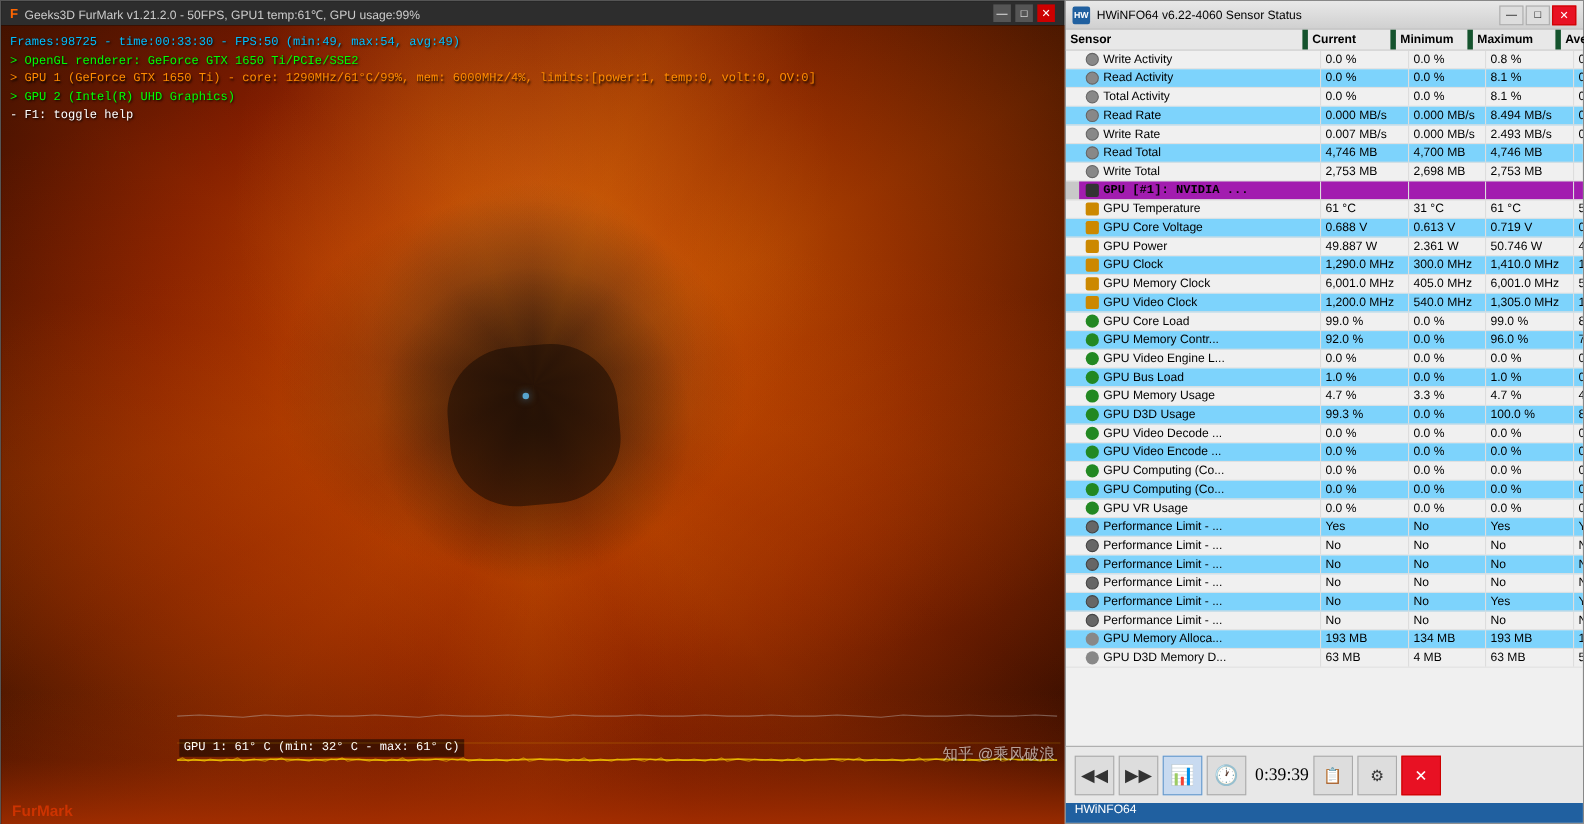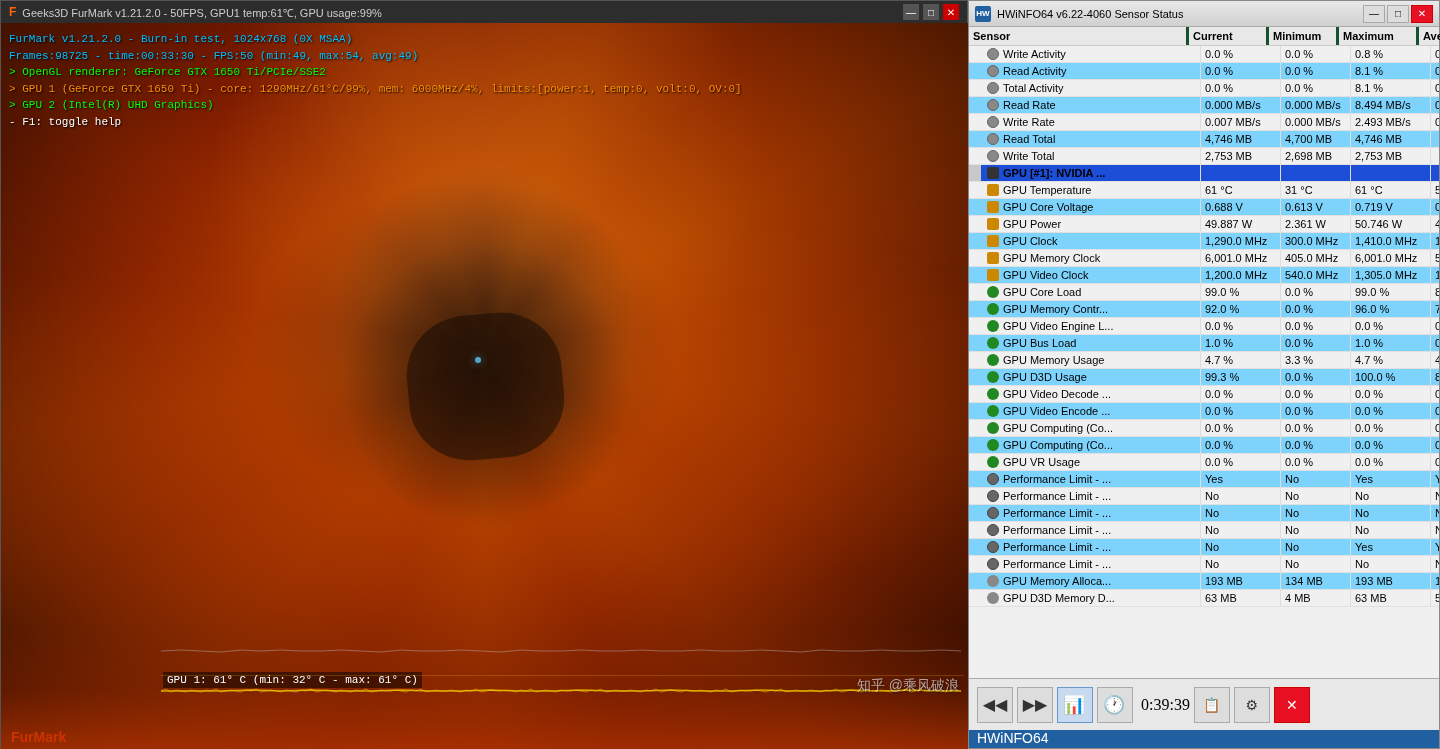--- a/index.html
+++ b/index.html
@@ -161,21 +161,21 @@
       grid-template-columns: 220px 80px 70px 80px 70px 12px;
       background: #e8e8e8;
       border-bottom: 1px solid #ccc;
       flex-shrink: 0;
     }
     .hwinfo-col-header {
       padding: 3px 4px;
       font-size: 11px;
       font-weight: bold;
       color: #000;
-      border-right: 3px solid #14532d;
+      border-right: 5px solid #14532d;
       white-space: nowrap;
       overflow: hidden;
     }
 
     
     .hwinfo-table-body {
       flex: 1;
       overflow-y: scroll;
       overflow-x: hidden;
     }
@@ -185,21 +185,21 @@
 
     .hw-row {
       display: grid;
       grid-template-columns: 220px 80px 70px 80px 70px;
       border-bottom: 1px solid #e0e0e0;
       padding-left: 12px;
     }
     .hw-row.section-header {
       background: #c8c8c8;
     }
-    .hw-row.section-header .hw-cell { font-weight: bold; background: #1d4ed8; }
+    .hw-row.section-header .hw-cell { font-weight: bold; background: #a21caf; font-family: Liberation Mono, monospace; }
     .hw-row.alt { background: #7dd3fc; }
 
     .hw-cell {
       padding: 2px 4px;
       font-size: 11px;
       color: #000;
       border-right: 1px solid #ddd;
       white-space: nowrap;
       overflow: hidden;
       text-overflow: ellipsis;
@@ -281,21 +281,20 @@
     <div style="position:absolute;inset:0;background: conic-gradient(from 0deg at 50% 45%, rgba(200,80,0,0.05) 0deg, rgba(220,110,0,0.15) 20deg, rgba(200,80,0,0.05) 40deg, rgba(210,100,0,0.12) 60deg, rgba(200,80,0,0.05) 80deg, rgba(215,95,0,0.1) 100deg, rgba(200,80,0,0.05) 120deg, rgba(210,100,0,0.12) 140deg, rgba(200,80,0,0.05) 160deg, rgba(220,110,0,0.15) 180deg, rgba(200,80,0,0.05) 200deg, rgba(215,95,0,0.1) 220deg, rgba(200,80,0,0.05) 240deg, rgba(210,100,0,0.12) 260deg, rgba(200,80,0,0.05) 280deg, rgba(215,95,0,0.1) 300deg, rgba(200,80,0,0.05) 320deg, rgba(210,100,0,0.12) 340deg, rgba(200,80,0,0.05) 360deg);"></div>
 
     <div style="position:absolute;left:35%;top:30%;width:30%;height:40%;background:radial-gradient(ellipse,rgba(20,10,5,0.6) 0%,transparent 70%);border-radius:50%;"></div>
     <div style="position:absolute;left:42%;top:40%;width:16%;height:20%;background:rgba(15,8,3,0.5);border-radius:40%;transform:rotate(-5deg);"></div>
 
     <div style="position:absolute;left:49%;top:46%;width:6px;height:6px;background:rgba(100,200,255,0.8);border-radius:50%;box-shadow:0 0 8px rgba(100,200,255,0.6);"></div>
 
     <div style="position:absolute;bottom:0;left:0;right:0;height:120px;background:linear-gradient(to top, rgba(180,50,0,0.8), rgba(160,40,0,0.3), transparent);"></div>
 
     <div class="furmark-info">
-      <div class="title-line">FurMark v1.21.2.0 - Burn-in test, 1024x768 (0X MSAA)</div>
       <div class="frames-line">Frames:98725 - time:00:33:30 - FPS:50 (min:49, max:54, avg:49)</div>
       <div class="green-line">&gt; OpenGL renderer: GeForce GTX 1650 Ti/PCIe/SSE2</div>
       <div class="orange-line">&gt; GPU 1 (GeForce GTX 1650 Ti) - core: 1290MHz/61°C/99%, mem: 6000MHz/4%, limits:[power:1, temp:0, volt:0, OV:0]</div>
       <div class="green-line">&gt; GPU 2 (Intel(R) UHD Graphics)</div>
       <div class="white-line">- F1: toggle help</div>
     </div>
 
     <div style="position:absolute;bottom:90px;left:160px;right:5px;height:18px;">
       <svg width="100%" height="18">
         <polyline points="0,9 20,8 40,9 60,10 80,8 100,9 120,8 140,9 160,9 180,8 200,9 220,10 240,8 260,9 280,9 300,8 320,9 340,10 360,8 380,9 400,9 420,8 440,9 460,9 480,8 500,9 520,9 540,8 560,9 580,9 600,8 620,9 640,10 660,8 680,9 700,9 720,8 740,9 760,9 780,8 800,9" stroke="rgba(200,200,200,0.4)" stroke-width="1" fill="none"></polyline>
@@ -681,15 +680,15 @@
     <button class="hw-tool-btn" title="Forward">▶▶</button>
     <button class="hw-tool-btn active" title="Chart" style="font-size:18px;">📊</button>
     <button class="hw-tool-btn" title="Timer" style="font-size:18px;">🕐</button>
     <span class="hw-time">0:39:39</span>
     <button class="hw-tool-btn" title="Copy" style="font-size:14px;">📋</button>
     <button class="hw-tool-btn" title="Settings" style="font-size:14px;">⚙</button>
     <button class="hw-tool-btn red-btn" title="Close" style="font-size:14px;">✕</button>
   </div>
 
   <div style="position:relative;height:18px;background:#2060a0;flex-shrink:0;">
-    <span style="color:#fff;font-size:14px;padding:2px 8px;">HWiNFO64</span>
+    <span style="color:#fff;font-size:11px;padding:2px 8px;">HWiNFO64</span>
   </div>
 </div>
 
 </body></html>

